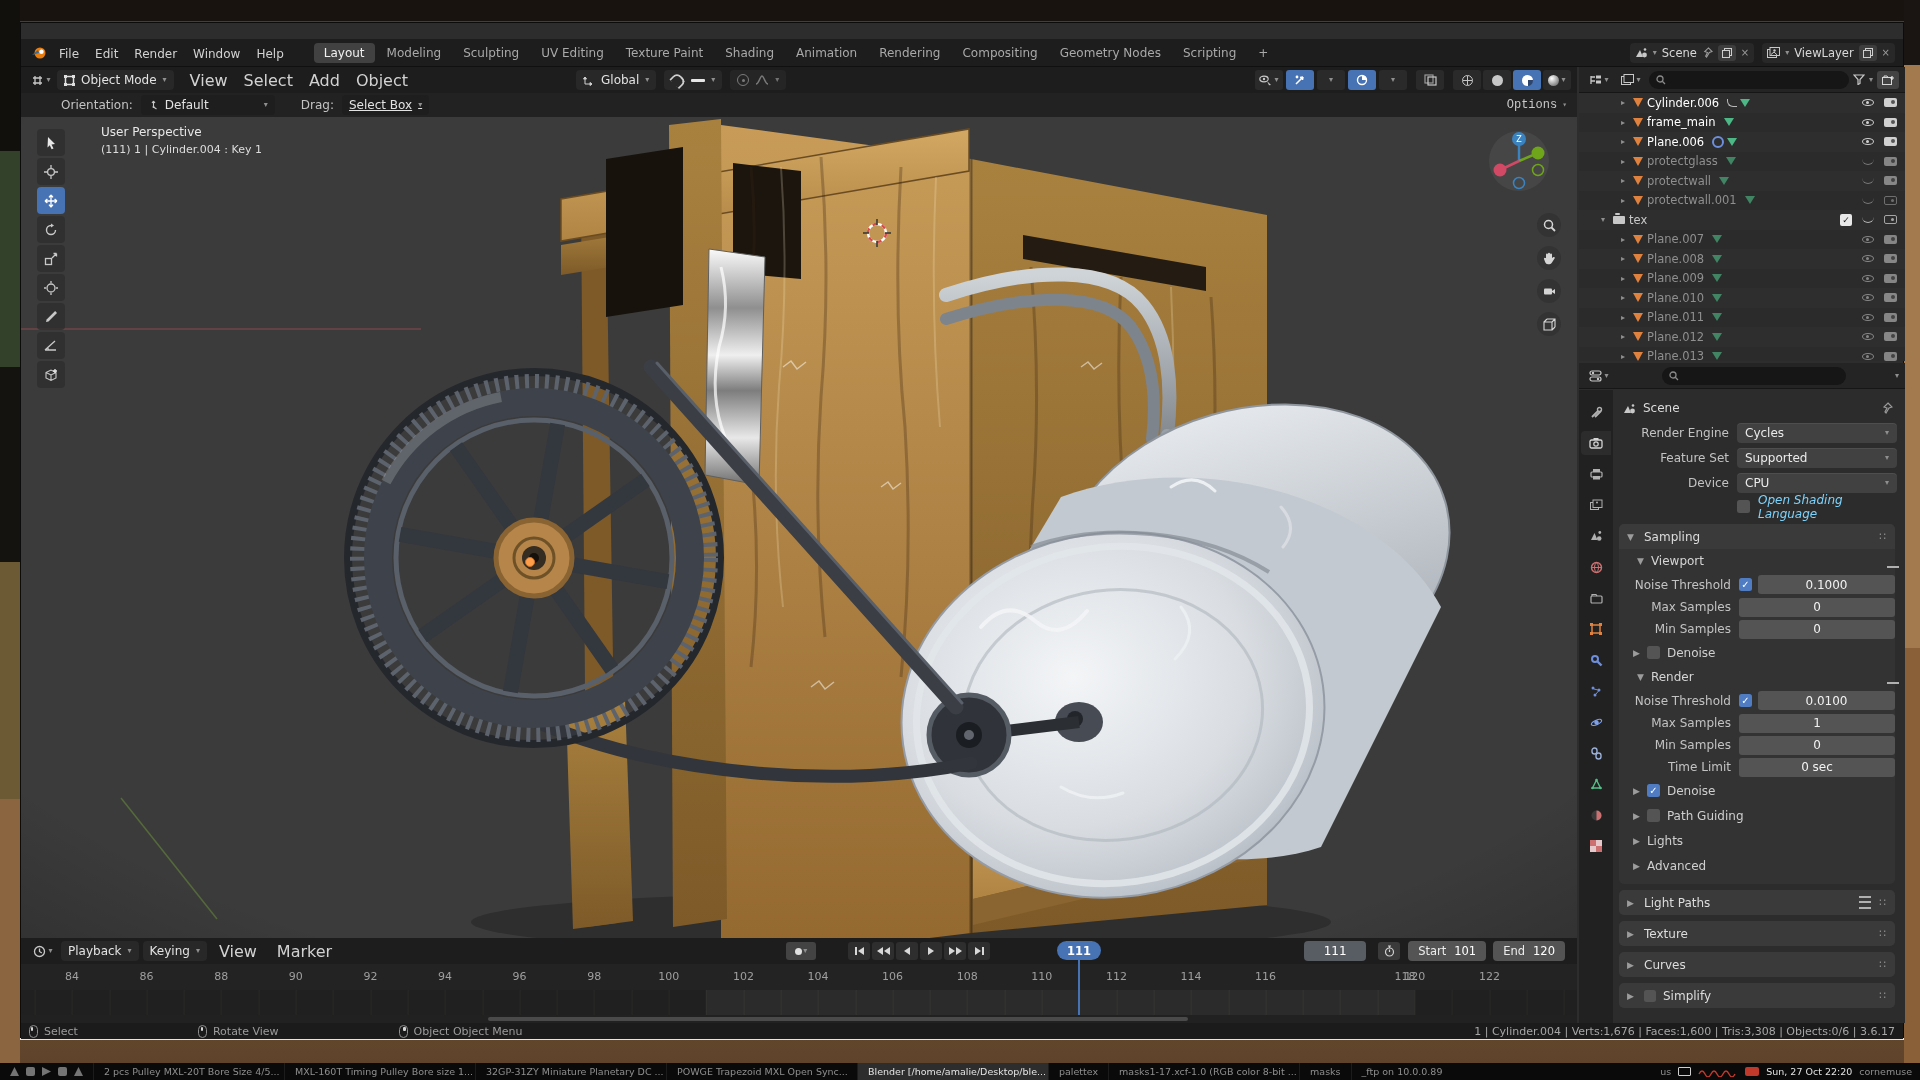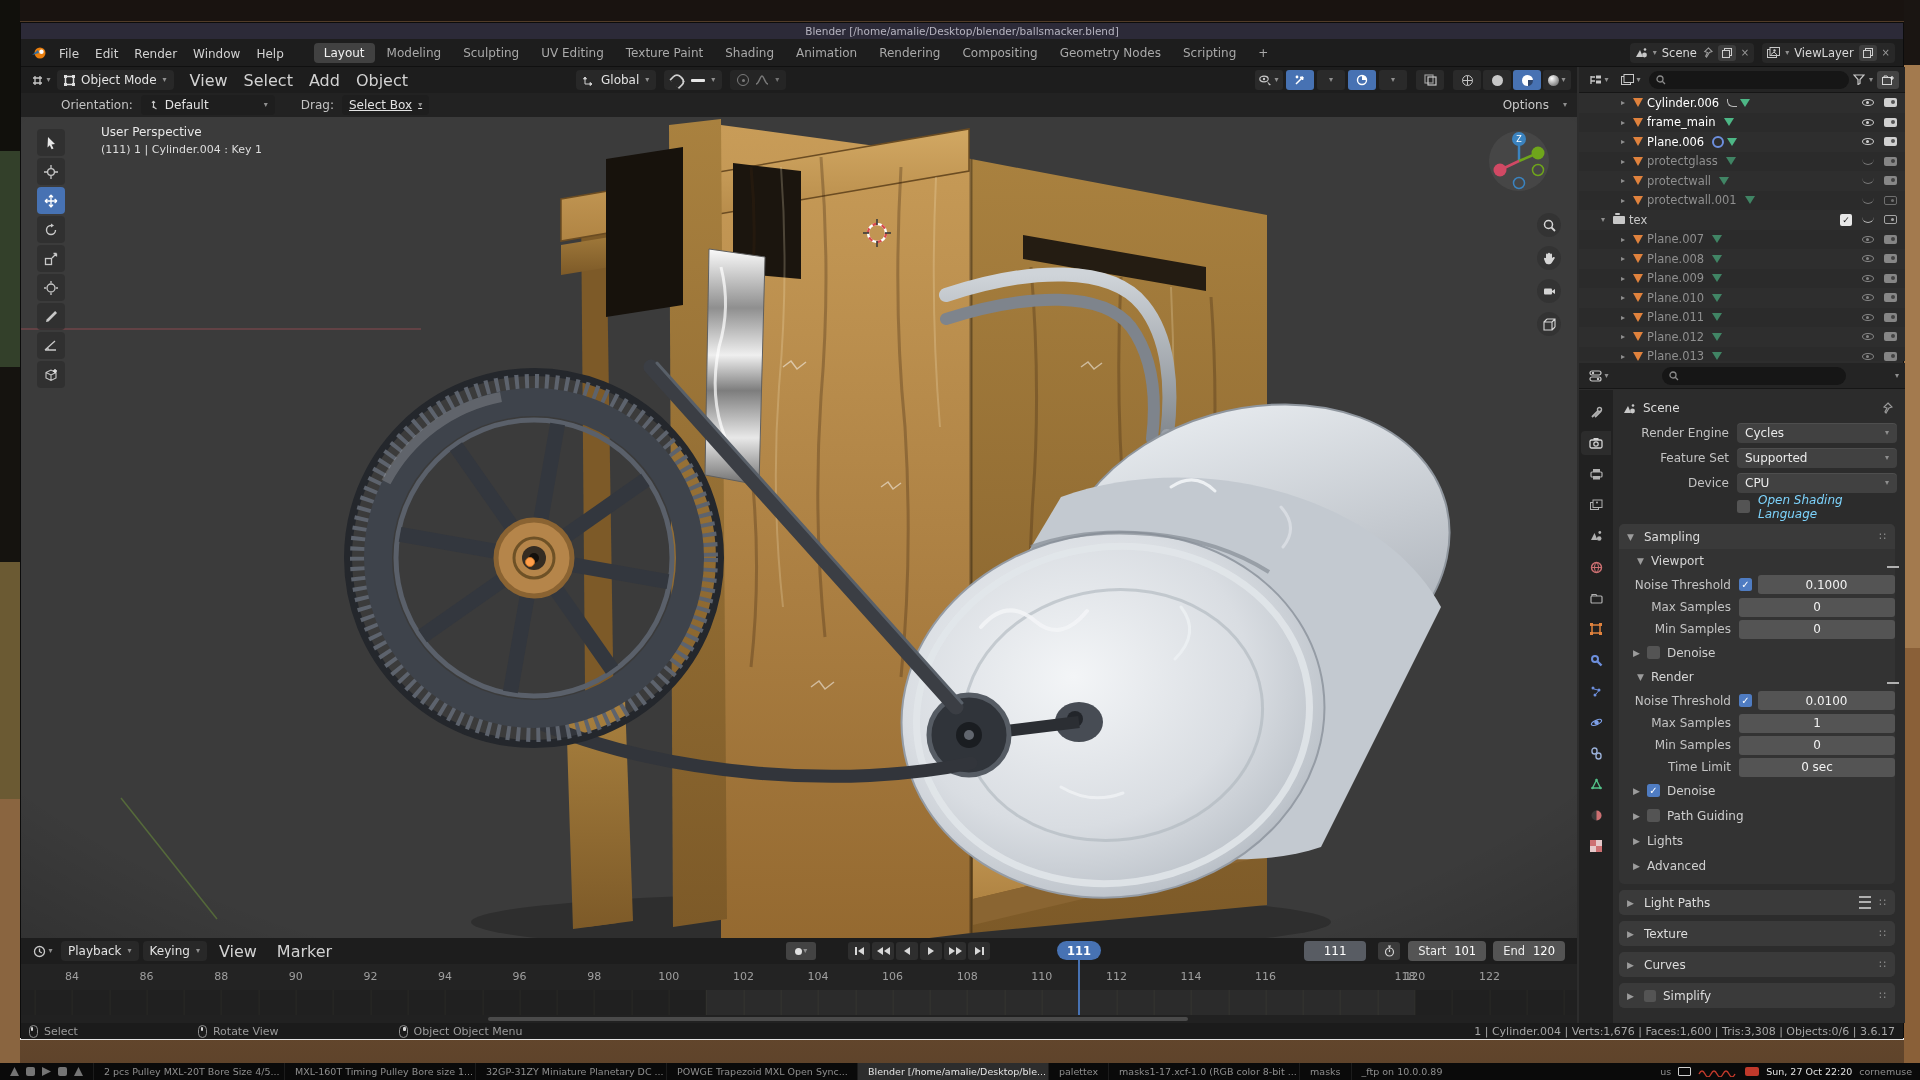--- a/index.html
+++ b/index.html
@@ -175,23 +175,20 @@
 </head>
 <body>
 
 <div id="desktop">
   <div class="strip-left"></div>
   <div class="strip-right"></div>
 </div>
 
 <div id="bwin">
 
-  <div id="titlebar">
-    <span>Blender [/home/amalie/Desktop/blender/ballsmacker.blend]</span>
-  </div>
 
   <div id="topbar">
     <span style="margin:0 4px;">
       <svg class="ic" width="16" height="14" viewBox="0 0 16 14">
           <circle cx="9" cy="7" r="5.5" fill="#e87d0d"></circle>
           <circle cx="10.5" cy="5.8" r="2.2" fill="#fff"></circle>
           <path d="M1 9 L7 4 L8 7 Z" fill="#2f6ea5"></path>
         </svg>
     </span>
     <div id="main-menus">
@@ -516,21 +513,21 @@
             <circle cx="5.5" cy="7" r="1" fill="#c8c8c8"></circle>
           </svg>
         <span>Default</span>
         <span class="chev" style="margin-left:auto">▾</span>
       </span>
       <span style="margin-left:26px;color:#c3c3c3">Drag:</span>
       <span class="pill dk" style="margin-left:8px;text-decoration:underline;">
         <span>Select Box</span>
         <span class="chev">▾</span>
       </span>
-      <span style="margin-left:auto;display:flex;align-items:center;gap:14px;">
+      <span style="margin-left:auto;display:flex;align-items:center;gap:5px;font-family:Liberation Mono, monospace;">
         <span>Options</span>
         <span class="chev">▾</span>
       </span>
     </div>
 
     <div id="vp-overlay-text">
       <div class="l1">User Perspective</div>
       <div class="l2">(111) 1 | Cylinder.004 : Key 1</div>
     </div>
 

